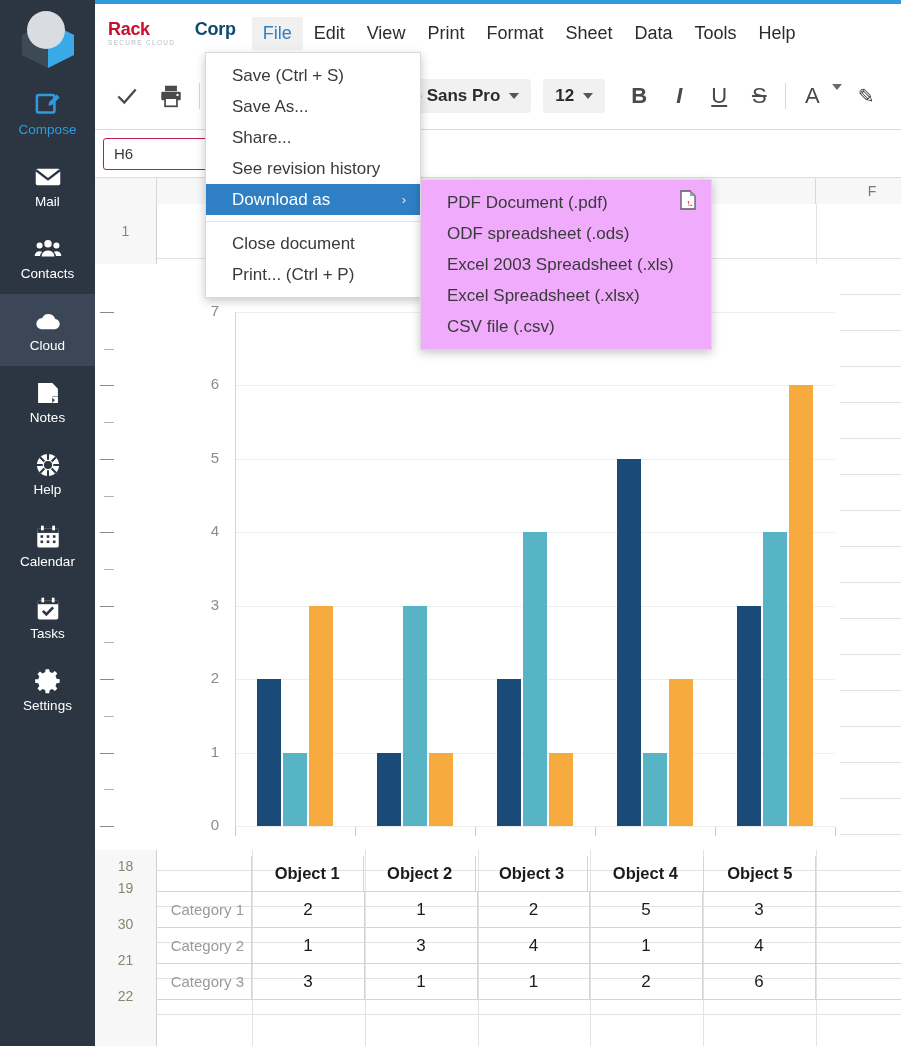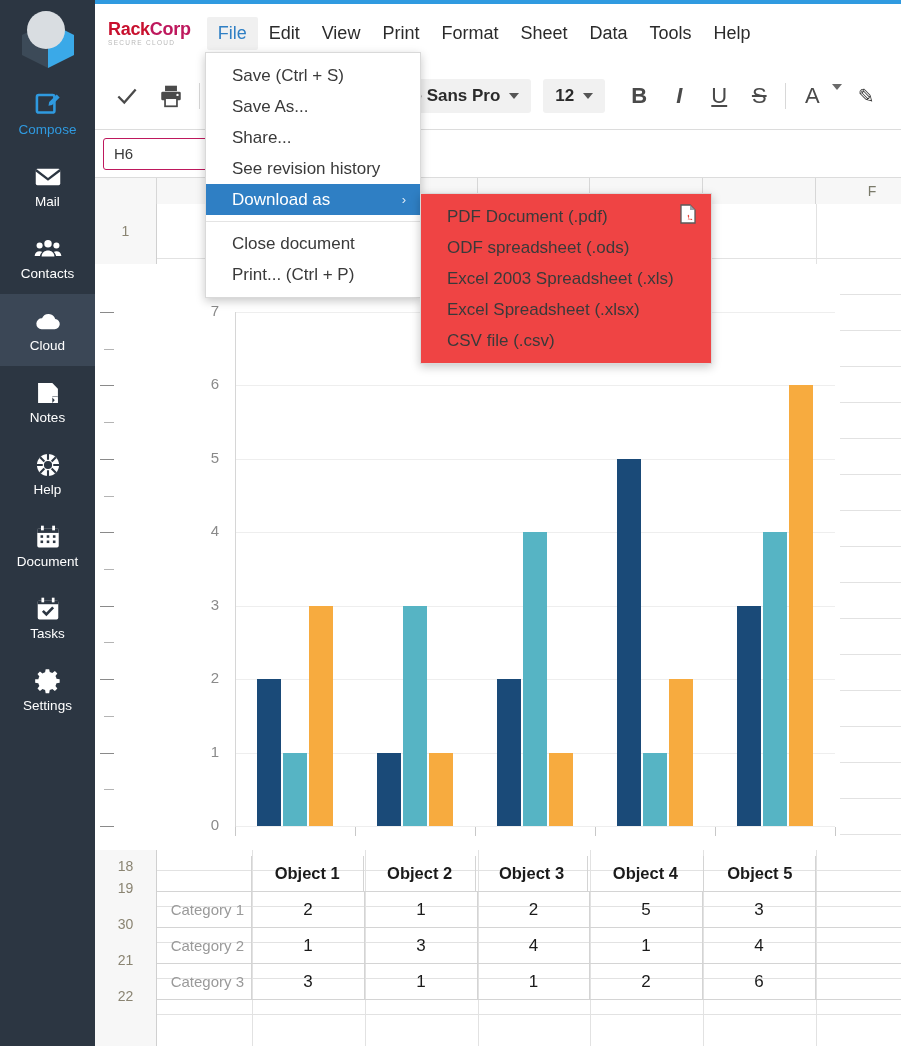--- a/index.html
+++ b/index.html
@@ -44,21 +44,21 @@
     position: absolute; left: 0; top: 4px; width: 806px; height: 58px;
     background: #fff; display: flex; align-items: center;
   }
   #brand {
     margin-left: 13px; margin-right: 16px;
     display: flex; flex-direction: column; align-items: flex-start;
     line-height: 1;
   }
   #brand .b1 { font-size: 18px; font-weight: bold; letter-spacing: -0.3px; }
   #brand .b1 .r { color: #c8102e; }
-  #brand .b1 .c { color: #be185d; }
+  #brand .b1 .c { color: #0c4a6e; margin-left: 45px; }
   #brand .b2 {
     font-size: 6.5px; color: #b9b9b9; letter-spacing: 1.3px; margin-top: 2px;
   }
   .menu-btn {
     font-size: 18px; color: #2b2b2b; padding: 6px 11px;
     cursor: pointer; border-radius: 2px; white-space: nowrap;
   }
   .menu-btn.open { color: #2f7fc4; background: #f0f0f0; }
 
   
@@ -166,22 +166,22 @@
   }
   .dt-cell.blank { border-right: none; }
 
   
   #filemenu {
     position: absolute; left: 205px; top: 52px; width: 216px;
     background: #fff; border: 1px solid #d9d9d9;
     box-shadow: 0 3px 9px rgba(0,0,0,0.22); padding: 7px 0; z-index: 40;
   }
   #dlmenu {
-    position: absolute; left: 420px; top: 193px; width: 292px;
-    background: #ef4444; border: 1px solid #d9d9d9;
+    position: absolute; left: 420px; top: 179px; width: 292px;
+    background: #f0abfc; border: 1px solid #d9d9d9;
     box-shadow: 0 3px 9px rgba(0,0,0,0.22); padding: 7px 0; z-index: 41;
   }
   .mi {
     height: 31px; display: flex; align-items: center;
     padding: 0 14px 0 26px; font-size: 17px; color: #3a3a3a;
     cursor: pointer; position: relative; white-space: nowrap;
   }
   .mi.sel { background: #2f7fc4; color: #fff; }
   .mi .arrow { margin-left: auto; font-size: 13px; opacity: .85; }
   .mi .pdf-ico { margin-left: auto; }
@@ -256,21 +256,21 @@
               <rect x="15.6" y="2.3" width="2.4" height="4" fill="#fff"></rect>
               <g fill="#2c3642">
                 <rect x="5.6" y="10.5" width="2.2" height="2.2"></rect>
                 <rect x="10.9" y="10.5" width="2.2" height="2.2"></rect>
                 <rect x="16.2" y="10.5" width="2.2" height="2.2"></rect>
                 <rect x="5.6" y="15" width="2.2" height="2.2"></rect>
                 <rect x="10.9" y="15" width="2.2" height="2.2"></rect>
                 <rect x="16.2" y="15" width="2.2" height="2.2"></rect>
               </g>
             </svg></span>
-          <span class="lbl">Document</span>
+          <span class="lbl">Calendar</span>
         </div>
         <div class="nav-item">
           <span class="ico"><svg width="28" height="28" viewBox="0 0 24 24">
               <rect x="3.2" y="4.5" width="17.6" height="16.5" rx="1.4" fill="#fff"></rect>
               <rect x="3.2" y="4.5" width="17.6" height="3.4" fill="#2c3642"></rect>
               <rect x="6.4" y="2.3" width="2.3" height="4" fill="#fff"></rect>
               <rect x="15.3" y="2.3" width="2.3" height="4" fill="#fff"></rect>
               <path d="M7.6 13.6 L10.6 16.6 L16.4 10.6" stroke="#2c3642" stroke-width="2.3" fill="none"></path>
             </svg></span>
           <span class="lbl">Tasks</span>

